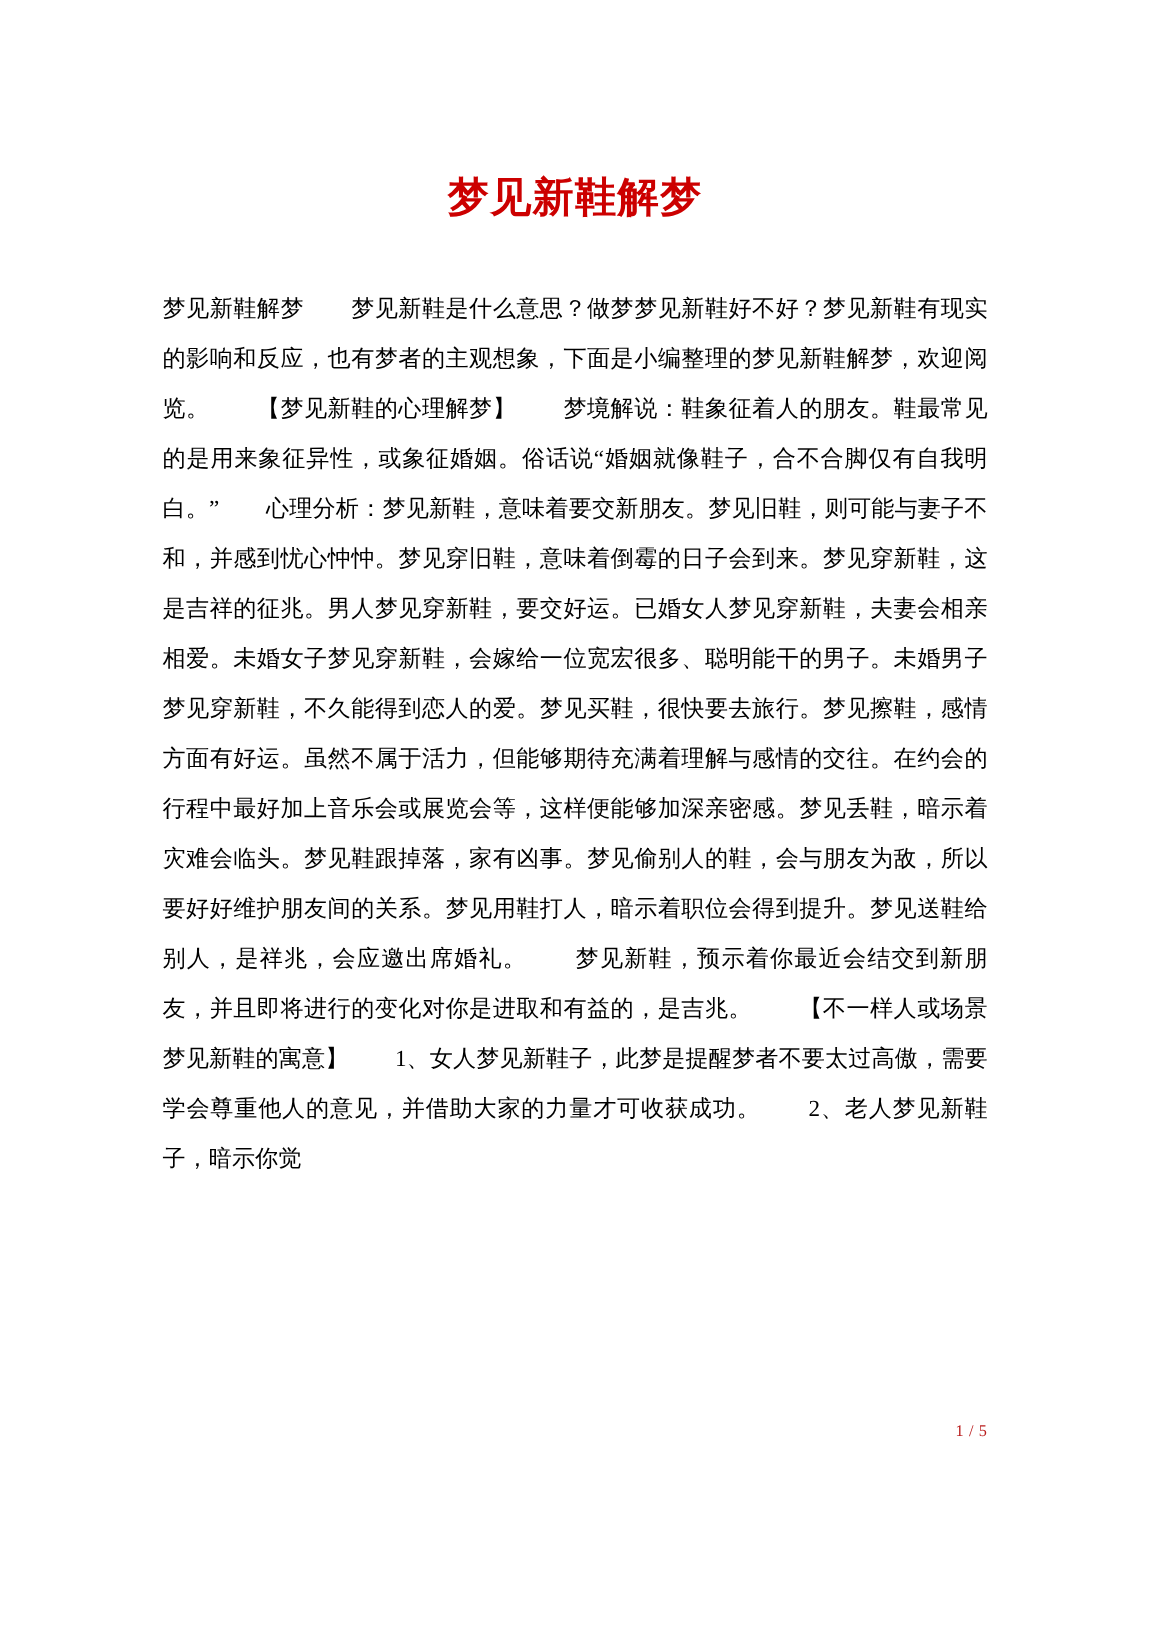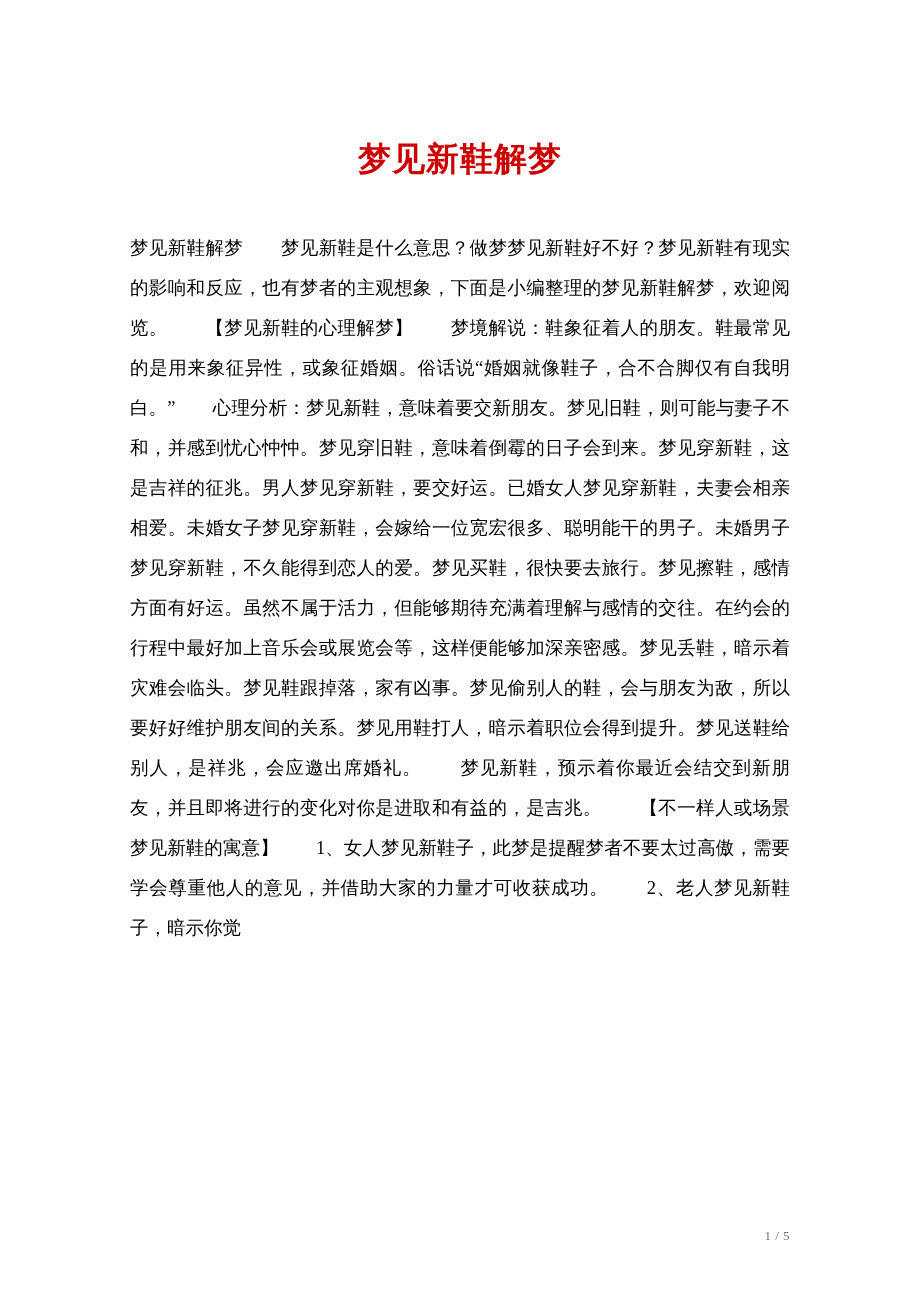--- a/index.html
+++ b/index.html
@@ -42,23 +42,23 @@
     font-size: 18.5px;
     line-height: 40px;
     text-align: justify;
     text-justify: inter-ideograph;
     word-break: break-all;
     font-family: "Liberation Serif", "DejaVu Serif", serif;
   }
   .page-number {
     position: absolute;
     right: 0;
-    top: 1228px;
+    top: 1137px;
     font-size: 13px;
-    color: #737373;
+    color: #b91c1c;
     font-family: "Liberation Serif", "DejaVu Serif", serif;
     letter-spacing: 0.5px;
   }
 </style>
 </head>
 <body>
 
 <div class="page">
   <div class="page-inner">
     <h1 class="doc-title">梦见新鞋解梦</h1>

